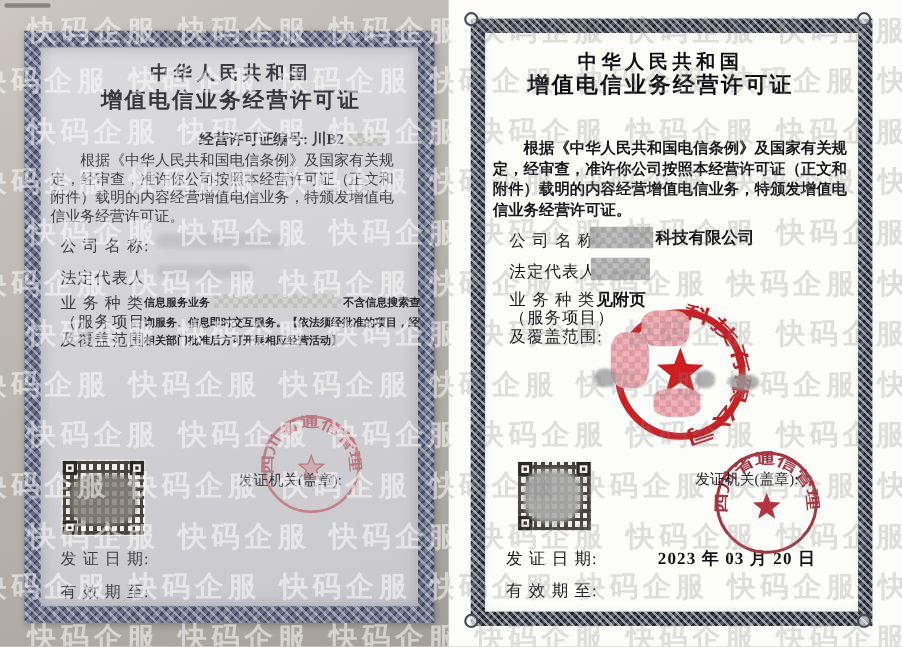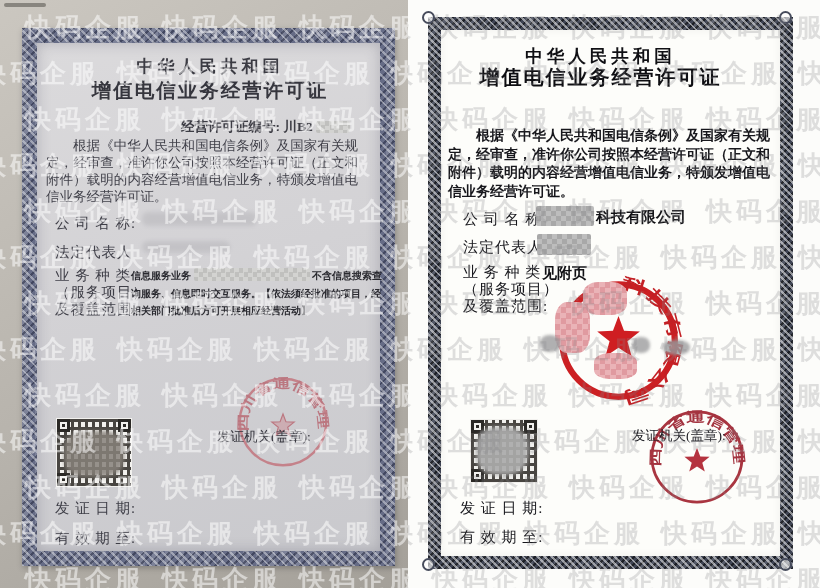--- a/index.html
+++ b/index.html
@@ -246,20 +246,21 @@
 
     <div class="qr" style="left:62px;top:419px;width:68px;height:64px;">
       <div class="noise"></div>
       <div class="f tl"></div>
       <div class="f tr"></div>
       <div class="f bl"></div>
       <div class="qr-blur" style="left:6px;top:8px;width:52px;height:48px;background:#ababab;opacity:.92;border-radius:40%;"></div>
     </div>
 
     <div class="abs lbl" style="left:52px;top:499px;">发 证 日 期:</div>
+    <div class="abs dateval" style="left:190px;top:498px;">2023 年 03 月 20 日</div>
     <div class="abs lbl" style="left:52px;top:528px;">有 效 期 至:</div>
 
     <div class="wm-layer">
         <span class="wm" style="left: -113px; top: 10px;">快码企服</span>
         <span class="wm" style="left: 24px; top: 10px;">快码企服</span>
         <span class="wm" style="left: 161px; top: 10px;">快码企服</span>
         <span class="wm" style="left: 298px; top: 10px;">快码企服</span>
         <span class="wm" style="left: -21px; top: 56px;">快码企服</span>
         <span class="wm" style="left: 116px; top: 56px;">快码企服</span>
         <span class="wm" style="left: 253px; top: 56px;">快码企服</span>

